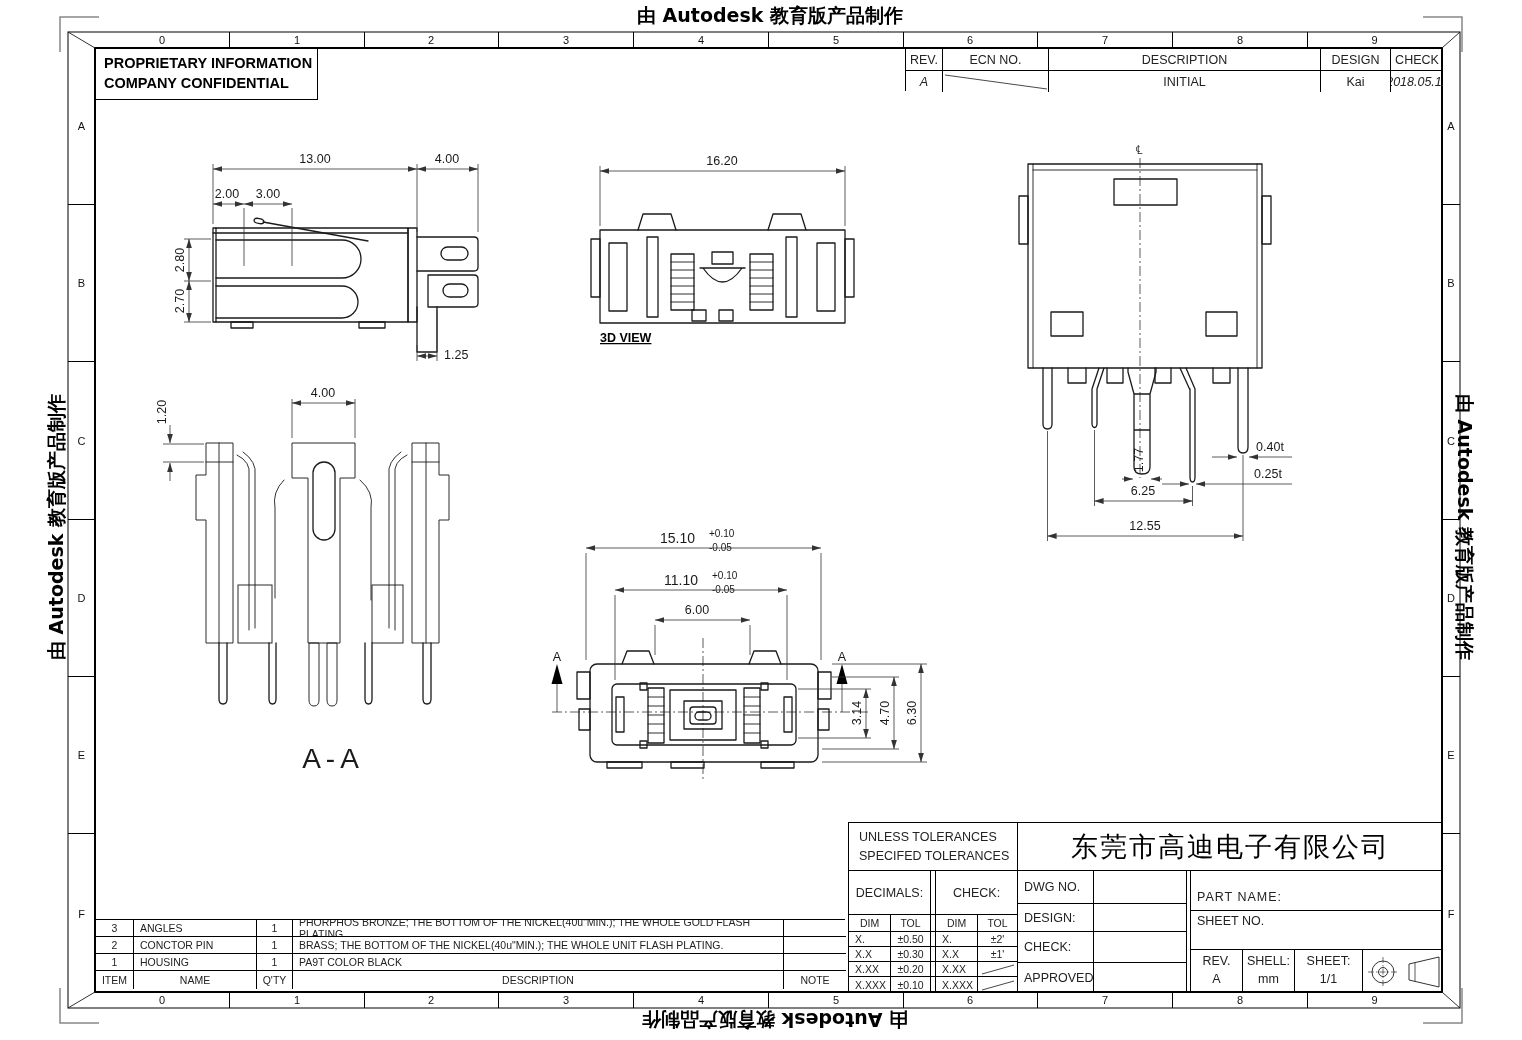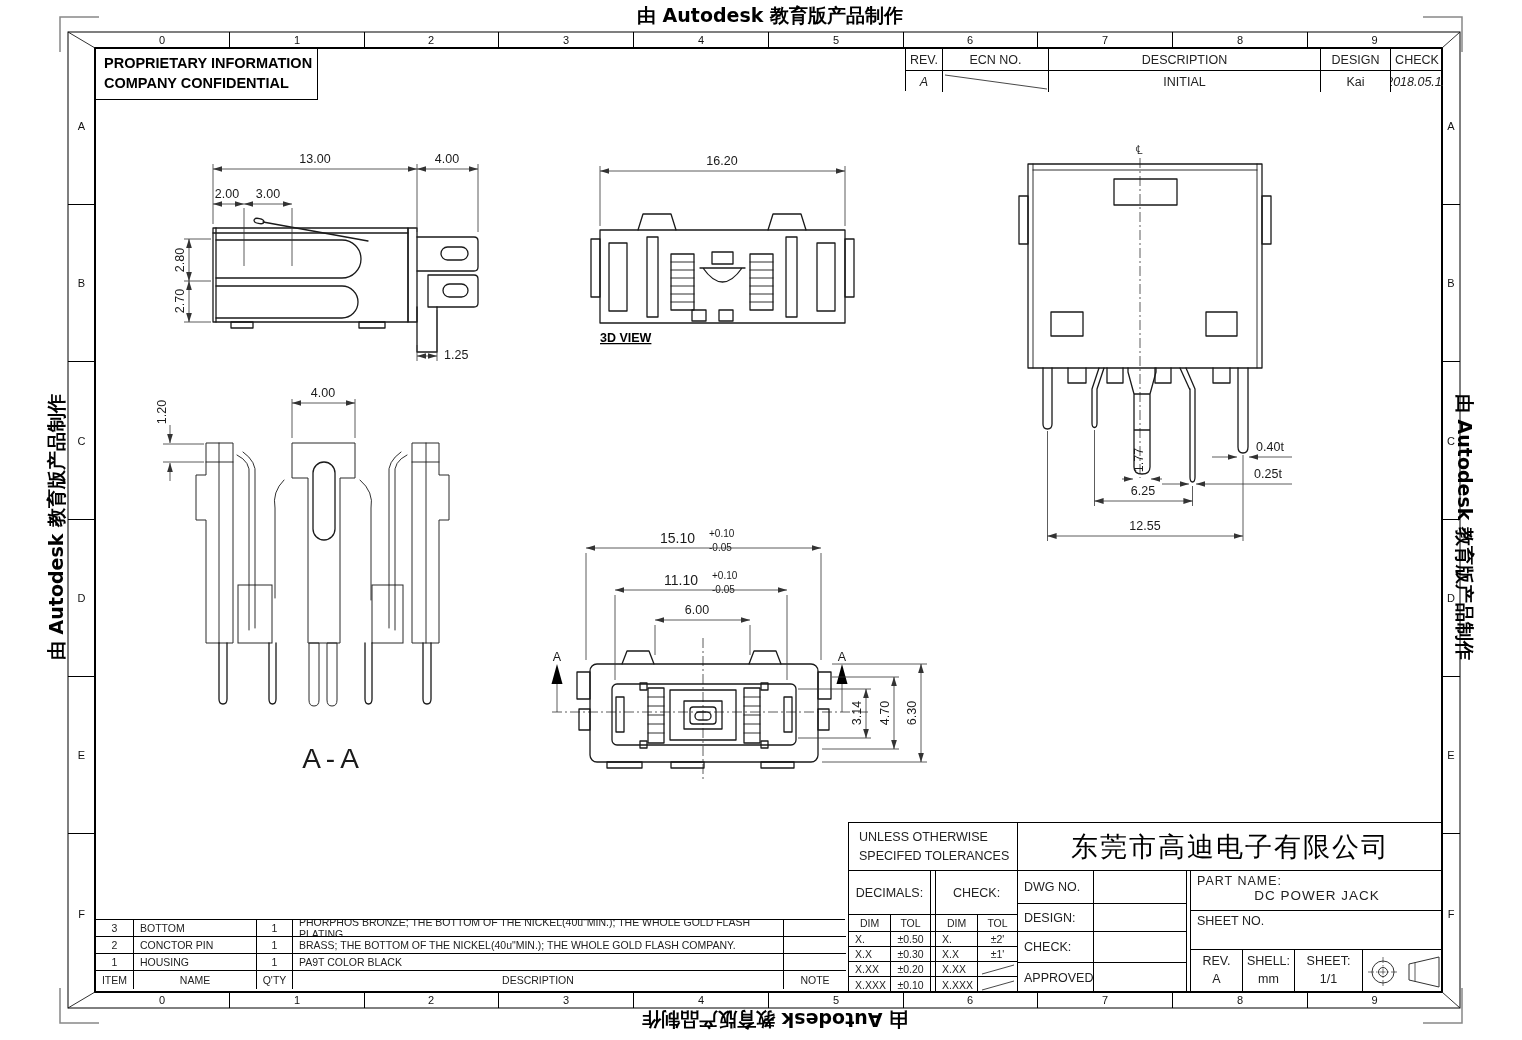--- a/index.html
+++ b/index.html
@@ -37,21 +37,21 @@
   .cell{position:absolute;box-sizing:border-box;border-right:1px solid #000;border-bottom:1px solid #000;
         display:flex;align-items:center;justify-content:center;font-size:12.5px;color:#222;overflow:hidden;}
   .cell.left{justify-content:flex-start;padding-left:6px;}
   .cell.small{font-size:10.5px;}
   .it{font-style:italic;}
   .box{position:absolute;box-sizing:border-box;border-left:1px solid #000;border-top:1px solid #000;}
   
   .prop{position:absolute;left:95px;top:48px;width:223px;height:52px;box-sizing:border-box;
         border:1px solid #000;padding:5px 0 0 8px;font-weight:700;font-size:14.5px;line-height:1.35;color:#000;}
   .company{font-size:27px;color:#000;letter-spacing:2px;font-family:"DejaVu Sans","Liberation Sans",sans-serif;}
-  .pn{letter-spacing:1px;}
+  .pn{letter-spacing:1px;margin-top:16px;}
 </style>
 </head>
 <body>
 
 <div class="sheet">
 
   <svg class="layer" width="1522" height="1040">
     <defs>
       <marker id="ae" viewBox="0 0 10 10" refX="9.5" refY="5" markerWidth="12" markerHeight="12" orient="auto-start-reverse">
         <path d="M0,2 L9.8,5 L0,8 Z" fill="#333"></path>
@@ -321,45 +321,45 @@
           <line x1="1" y1="3" x2="103" y2="17" stroke="#333" stroke-width="0.9"></line>
         </svg>
     </div>
     <div class="cell" style="left:143px;top:22px;width:272px;height:21px;border-bottom:none">INITIAL</div>
     <div class="cell" style="left:415px;top:22px;width:70px;height:21px;border-bottom:none">Kai</div>
     <div class="cell it" style="left:485px;top:22px;width:52px;height:21px;border:none">2018.05.11</div>
   </div>
 
   <div class="box" style="left:95px;top:919px;width:750px;height:69px;">
     <div class="cell small" style="left:0;top:0;width:38px;height:17px">3</div>
-    <div class="cell small left" style="left:38px;top:0;width:123px;height:17px">BOTTOM</div>
+    <div class="cell small left" style="left:38px;top:0;width:123px;height:17px">ANGLES</div>
     <div class="cell small" style="left:161px;top:0;width:36px;height:17px">1</div>
     <div class="cell small left" style="left:197px;top:0;width:491px;height:17px">PHORPHOS BRONZE; THE BOTTOM OF THE NICKEL(40u"MIN.); THE WHOLE GOLD FLASH PLATING.</div>
     <div class="cell small" style="left:688px;top:0;width:62px;height:17px;border-right:none"></div>
     <div class="cell small" style="left:0;top:17px;width:38px;height:17px">2</div>
     <div class="cell small left" style="left:38px;top:17px;width:123px;height:17px">CONCTOR PIN</div>
     <div class="cell small" style="left:161px;top:17px;width:36px;height:17px">1</div>
-    <div class="cell small left" style="left:197px;top:17px;width:491px;height:17px">BRASS; THE BOTTOM OF THE NICKEL(40u"MIN.); THE WHOLE GOLD FLASH COMPANY.</div>
+    <div class="cell small left" style="left:197px;top:17px;width:491px;height:17px">BRASS; THE BOTTOM OF THE NICKEL(40u"MIN.); THE WHOLE UNIT FLASH PLATING.</div>
     <div class="cell small" style="left:688px;top:17px;width:62px;height:17px;border-right:none"></div>
     <div class="cell small" style="left:0;top:34px;width:38px;height:17px">1</div>
     <div class="cell small left" style="left:38px;top:34px;width:123px;height:17px">HOUSING</div>
     <div class="cell small" style="left:161px;top:34px;width:36px;height:17px">1</div>
     <div class="cell small left" style="left:197px;top:34px;width:491px;height:17px">PA9T COLOR BLACK</div>
     <div class="cell small" style="left:688px;top:34px;width:62px;height:17px;border-right:none"></div>
     <div class="cell small" style="left:0;top:51px;width:38px;height:18px;border-bottom:none">ITEM</div>
     <div class="cell small" style="left:38px;top:51px;width:123px;height:18px;border-bottom:none">NAME</div>
     <div class="cell small" style="left:161px;top:51px;width:36px;height:18px;border-bottom:none">Q'TY</div>
     <div class="cell small" style="left:197px;top:51px;width:491px;height:18px;border-bottom:none">DESCRIPTION</div>
     <div class="cell small" style="left:688px;top:51px;width:62px;height:18px;border:none">NOTE</div>
   </div>
 
   <div class="box" style="left:848px;top:822px;width:594px;height:170px;">
 
     <div class="cell" style="left:0;top:0;width:169px;height:48px;flex-direction:column;align-items:flex-start;padding-left:10px;justify-content:center;line-height:1.45">
-      <div>UNLESS OTHERWISE</div>
+      <div>UNLESS TOLERANCES</div>
       <div>SPECIFED TOLERANCES</div>
     </div>
 
     <div class="cell company" style="left:169px;top:0;width:425px;height:48px;border-right:none">东莞市高迪电子有限公司</div>
 
     <div class="cell" style="left:0;top:48px;width:82px;height:44px">DECIMALS:</div>
     <div class="cell" style="left:82px;top:48px;width:5px;height:44px"></div>
     <div class="cell" style="left:87px;top:48px;width:82px;height:44px">CHECK:</div>
 
     <div class="cell small" style="left:0;top:92px;width:42px;height:17px">DIM</div>

